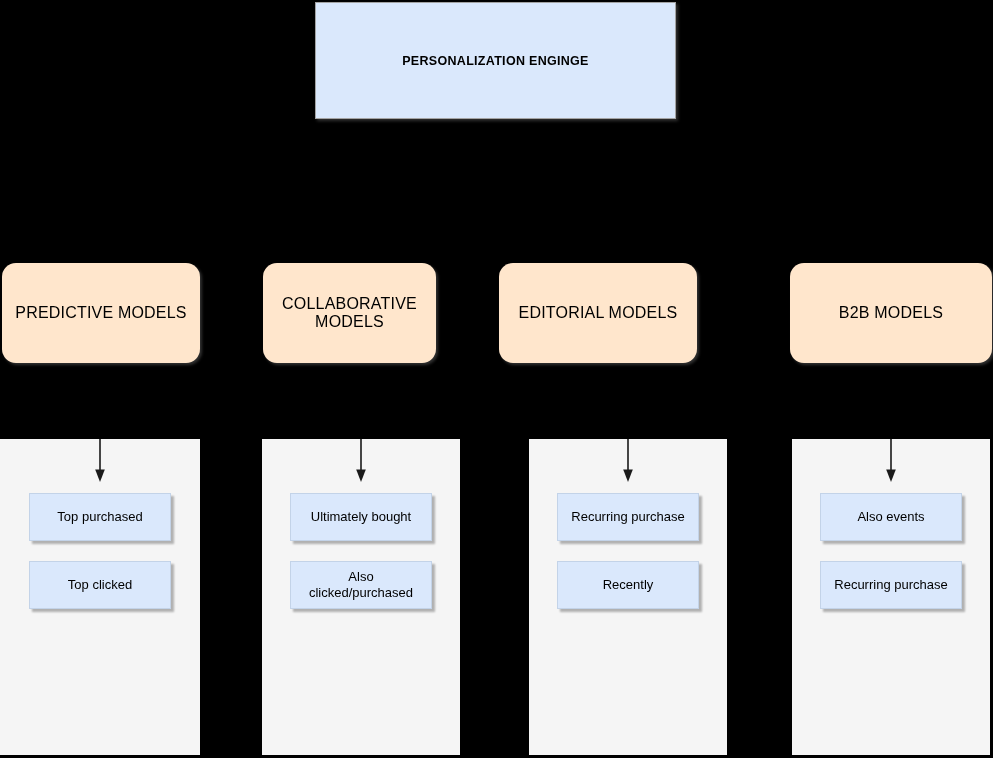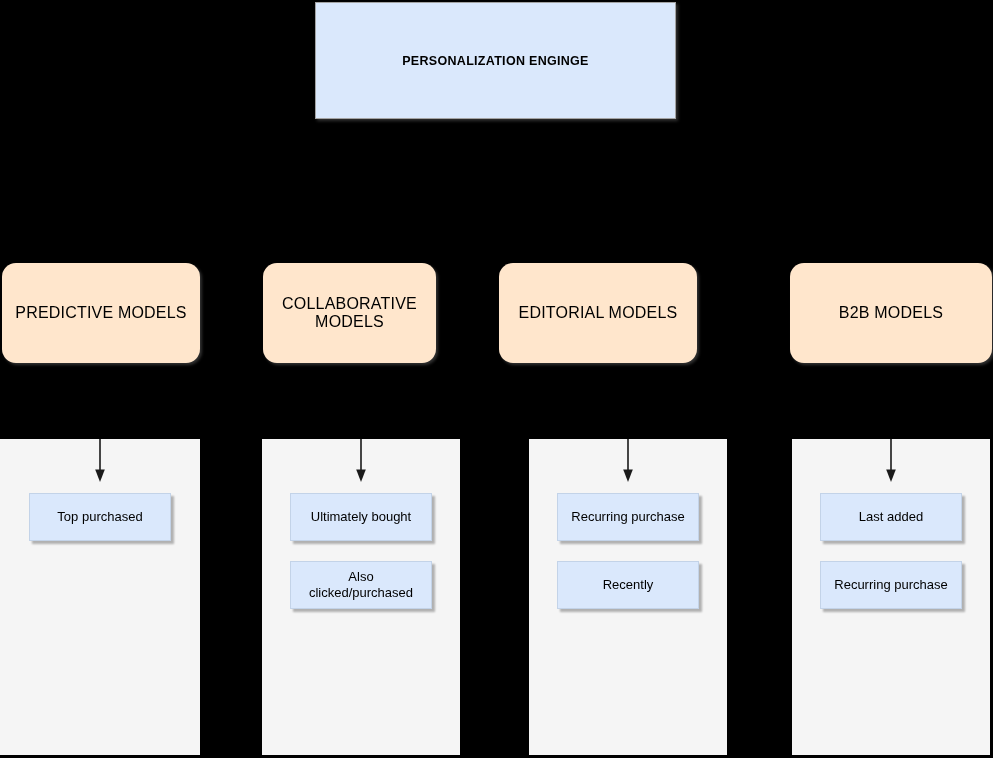--- a/index.html
+++ b/index.html
@@ -59,20 +59,23 @@
       <span class="cat-label">PREDICTIVE MODELS</span>
     </div>
     <div class="group col-0">
       <svg class="arrow" width="12" height="46" viewBox="0 0 12 46">
         <line x1="6" y1="0" x2="6" y2="31" stroke="#1a1a1a" stroke-width="1.6"></line>
         <polygon points="6,43 1.2,30.5 10.8,30.5" fill="#1a1a1a"></polygon>
       </svg>
       <div class="item">
         <span class="item-label">Top purchased</span>
       </div>
+      <div class="item">
+        <span class="item-label">Top clicked</span>
+      </div>
     </div>
     <div class="cat-box col-1">
       <span class="cat-label">COLLABORATIVE MODELS</span>
     </div>
     <div class="group col-1">
       <svg class="arrow" width="12" height="46" viewBox="0 0 12 46">
         <line x1="6" y1="0" x2="6" y2="31" stroke="#1a1a1a" stroke-width="1.6"></line>
         <polygon points="6,43 1.2,30.5 10.8,30.5" fill="#1a1a1a"></polygon>
       </svg>
       <div class="item">
@@ -99,19 +102,19 @@
     </div>
     <div class="cat-box col-3">
       <span class="cat-label">B2B MODELS</span>
     </div>
     <div class="group col-3">
       <svg class="arrow" width="12" height="46" viewBox="0 0 12 46">
         <line x1="6" y1="0" x2="6" y2="31" stroke="#1a1a1a" stroke-width="1.6"></line>
         <polygon points="6,43 1.2,30.5 10.8,30.5" fill="#1a1a1a"></polygon>
       </svg>
       <div class="item">
-        <span class="item-label">Last added</span>
+        <span class="item-label">Also events</span>
       </div>
       <div class="item">
         <span class="item-label">Recurring purchase</span>
       </div>
     </div>
   </div>
 
 </body></html>

